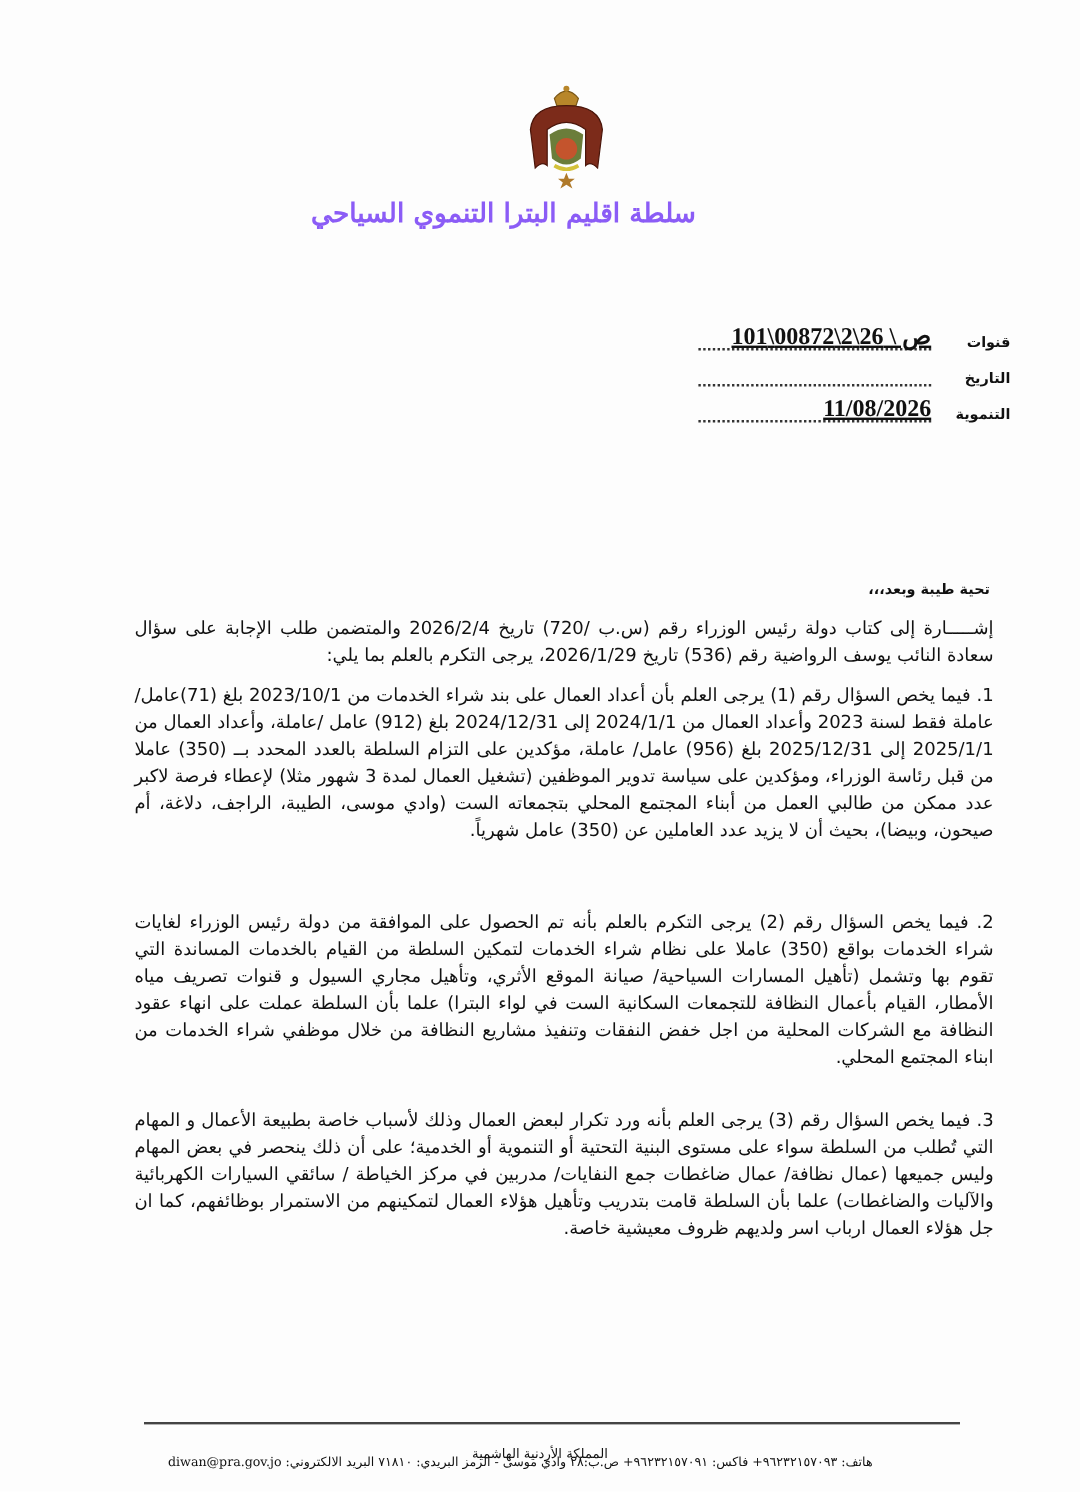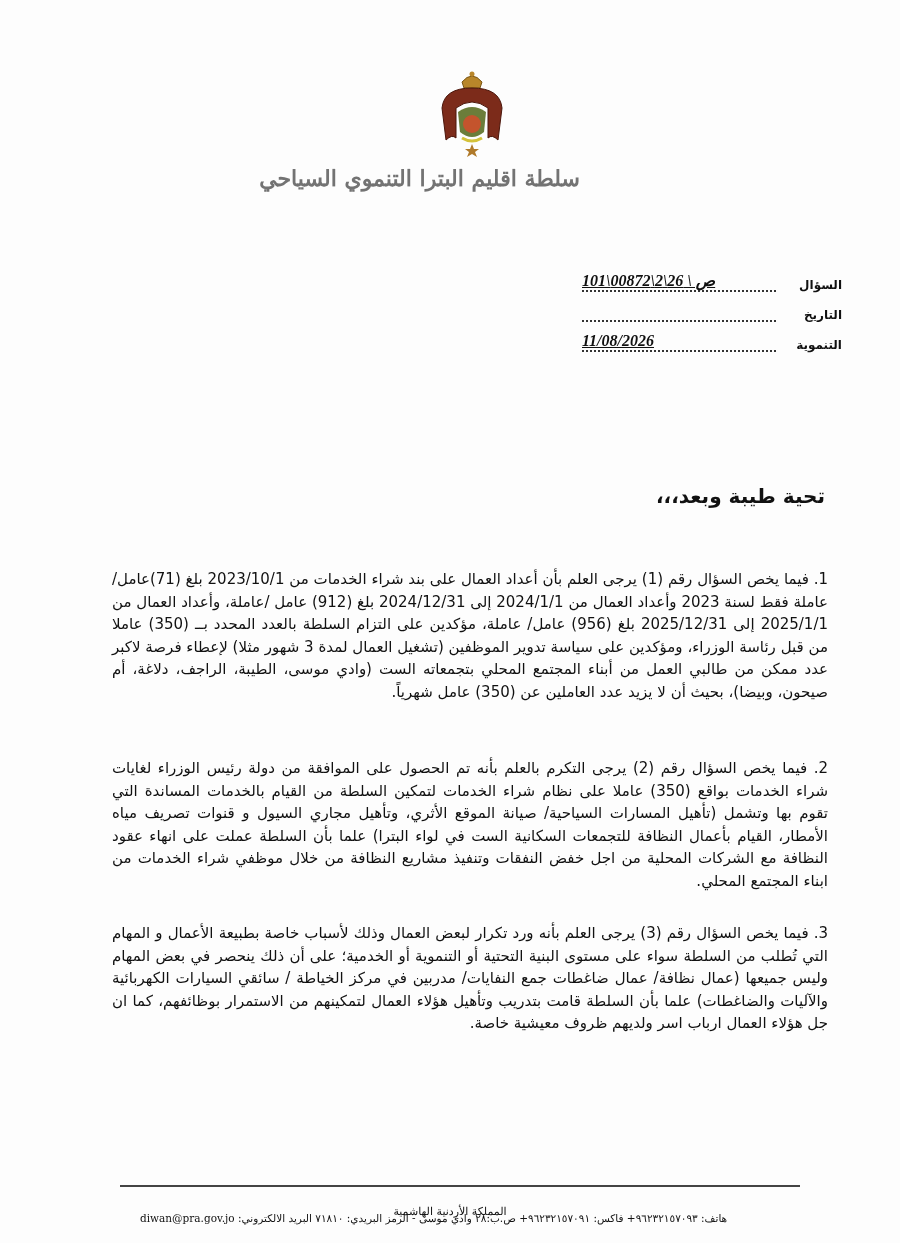--- a/index.html
+++ b/index.html
@@ -10,46 +10,46 @@
   }
   .page { position: absolute; inset: 0; background: #fdfdfd; }
 
   
   .crest {
     position: absolute; left: 432px; top: 68px; width: 80px; height: 92px;
   }
   .org-name {
     position: absolute; left: 360px; top: 165px; width: 220px; text-align: center;
     font-family: "DejaVu Serif", "Liberation Serif", serif;
-    font-size: 22px; font-weight: bold; color: #737373; letter-spacing: 0;
+    font-size: 22px; font-weight: bold; color: #8b5cf6; letter-spacing: 0;
     white-space: nowrap;
   }
 
   
   .ref-block { position: absolute; right: 58px; top: 262px; width: 260px; }
   .ref-row { display: flex; flex-direction: row; align-items: flex-end; height: 30px; }
   .ref-label { width: 52px; font-size: 12px; font-weight: bold; text-align: right; margin-left: 14px; }
   .ref-value {
     flex: 1; border-bottom: 2px dotted #333; font-family: "Liberation Serif", serif;
-    font-weight: bold; font-size: 16px; text-align: left; height: 18px; line-height: 18px;
-    direction: ltr; text-decoration: underline; font-style: italic;
+    font-weight: bold; font-size: 20px; text-align: right; height: 18px; line-height: 18px;
+    direction: ltr; text-decoration: underline;
   }
   .ref-value.empty { text-decoration: none; }
 
   
   .addressee {
     position: absolute; left: 250px; top: 372px; width: 430px; text-align: center;
     font-size: 16px; font-weight: bold;
   }
   .subject {
     position: absolute; right: 340px; top: 441px; width: 460px; text-align: right;
     font-size: 14.5px; font-weight: bold; text-decoration: underline; white-space: nowrap;
   }
   .greeting {
-    position: absolute; right: 75px; top: 484px; font-size: 20px; font-weight: bold;
+    position: absolute; right: 75px; top: 484px; font-size: 12px; font-weight: bold;
   }
 
   .body-text {
     position: absolute; right: 72px; width: 716px; text-align: justify;
     text-align-last: right; font-size: 15px; line-height: 22.5px;
     font-family: "DejaVu Sans", "Liberation Sans", sans-serif;
   }
   .intro { top: 512px; }
   .p1 { top: 568px; }
   .p2 { top: 757px; }
@@ -84,35 +84,36 @@
     <path d="M26 44 Q40 34 54 44 L52 64 Q40 74 28 64 Z" fill="#6b7d3a"></path>
     <circle cx="40" cy="56" r="9" fill="#c4542d"></circle>
     <path d="M30 70 Q40 76 50 70" stroke="#d4c23a" stroke-width="3" fill="none"></path>
 
     <polygon points="40,76 42,81 47,81 43,84 45,89 40,86 35,89 37,84 33,81 38,81" fill="#b07a2a"></polygon>
   </svg>
   <div class="org-name">سلطة اقليم البترا التنموي السياحي</div>
 
   <div class="ref-block">
     <div class="ref-row">
-      <span class="ref-label">السؤال</span>
+      <span class="ref-label">قنوات</span>
       <span class="ref-value">ص \ 26\2\00872\101</span>
     </div>
     <div class="ref-row">
       <span class="ref-label">التاريخ</span>
       <span class="ref-value empty"></span>
     </div>
     <div class="ref-row">
       <span class="ref-label">التنموية</span>
       <span class="ref-value">11/08/2026</span>
     </div>
   </div>
 
   <div class="greeting">تحية طيبة وبعد،،،</div>
 
+  <div class="body-text intro">إشـــــارة إلى كتاب دولة رئيس الوزراء رقم (س.ب /720) تاريخ 2026/2/4 والمتضمن طلب الإجابة على سؤال سعادة النائب يوسف الرواضية رقم (536) تاريخ 2026/1/29، يرجى التكرم بالعلم بما يلي:</div>
   <div class="body-text p1">1. فيما يخص السؤال رقم (1) يرجى العلم بأن أعداد العمال على بند شراء الخدمات من 2023/10/1 بلغ (71)عامل/ عاملة فقط لسنة 2023 وأعداد العمال من 2024/1/1 إلى 2024/12/31 بلغ (912) عامل /عاملة، وأعداد العمال من 2025/1/1 إلى 2025/12/31 بلغ (956) عامل/ عاملة، مؤكدين على التزام السلطة بالعدد المحدد بــ (350) عاملا من قبل رئاسة الوزراء، ومؤكدين على سياسة تدوير الموظفين (تشغيل العمال لمدة 3 شهور مثلا) لإعطاء فرصة لاكبر عدد ممكن من طالبي العمل من أبناء المجتمع المحلي بتجمعاته الست (وادي موسى، الطيبة، الراجف، دلاغة، أم صيحون، وبيضا)، بحيث أن لا يزيد عدد العاملين عن (350) عامل شهرياً.</div>
   <div class="body-text p2">2. فيما يخص السؤال رقم (2) يرجى التكرم بالعلم بأنه تم الحصول على الموافقة من دولة رئيس الوزراء لغايات شراء الخدمات بواقع (350) عاملا على نظام شراء الخدمات لتمكين السلطة من القيام بالخدمات المساندة التي تقوم بها وتشمل (تأهيل المسارات السياحية/ صيانة الموقع الأثري، وتأهيل مجاري السيول و قنوات تصريف مياه الأمطار، القيام بأعمال النظافة للتجمعات السكانية الست في لواء البترا) علما بأن السلطة عملت على انهاء عقود النظافة مع الشركات المحلية من اجل خفض النفقات وتنفيذ مشاريع النظافة من خلال موظفي شراء الخدمات من ابناء المجتمع المحلي.</div>
   <div class="body-text p3">3. فيما يخص السؤال رقم (3) يرجى العلم بأنه ورد تكرار لبعض العمال وذلك لأسباب خاصة بطبيعة الأعمال و المهام التي تُطلب من السلطة سواء على مستوى البنية التحتية أو التنموية أو الخدمية؛ على أن ذلك ينحصر في بعض المهام وليس جميعها (عمال نظافة/ عمال ضاغطات جمع النفايات/ مدربين في مركز الخياطة / سائقي السيارات الكهربائية والآليات والضاغطات) علما بأن السلطة قامت بتدريب وتأهيل هؤلاء العمال لتمكينهم من الاستمرار بوظائفهم، كما ان جل هؤلاء العمال ارباب اسر ولديهم ظروف معيشية خاصة.</div>
 
   <div class="footer-line"></div>
   <div class="footer-kingdom">المملكة الأردنية الهاشمية</div>
   <div class="footer-contact">هاتف: ٩٦٢٣٢١٥٧٠٩٣+ فاكس: ٩٦٢٣٢١٥٧٠٩١+ ص.ب:٢٨ وادي موسى - الرمز البريدي: ٧١٨١٠ البريد الالكتروني: diwan@pra.gov.jo</div>
 </div>
 
 </body></html>

